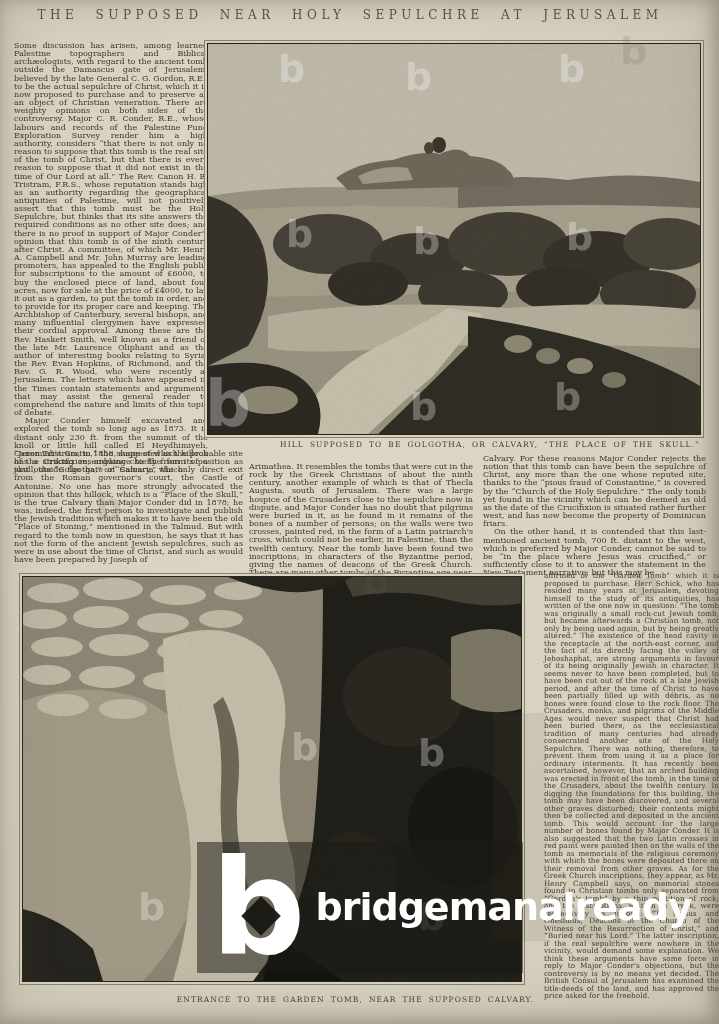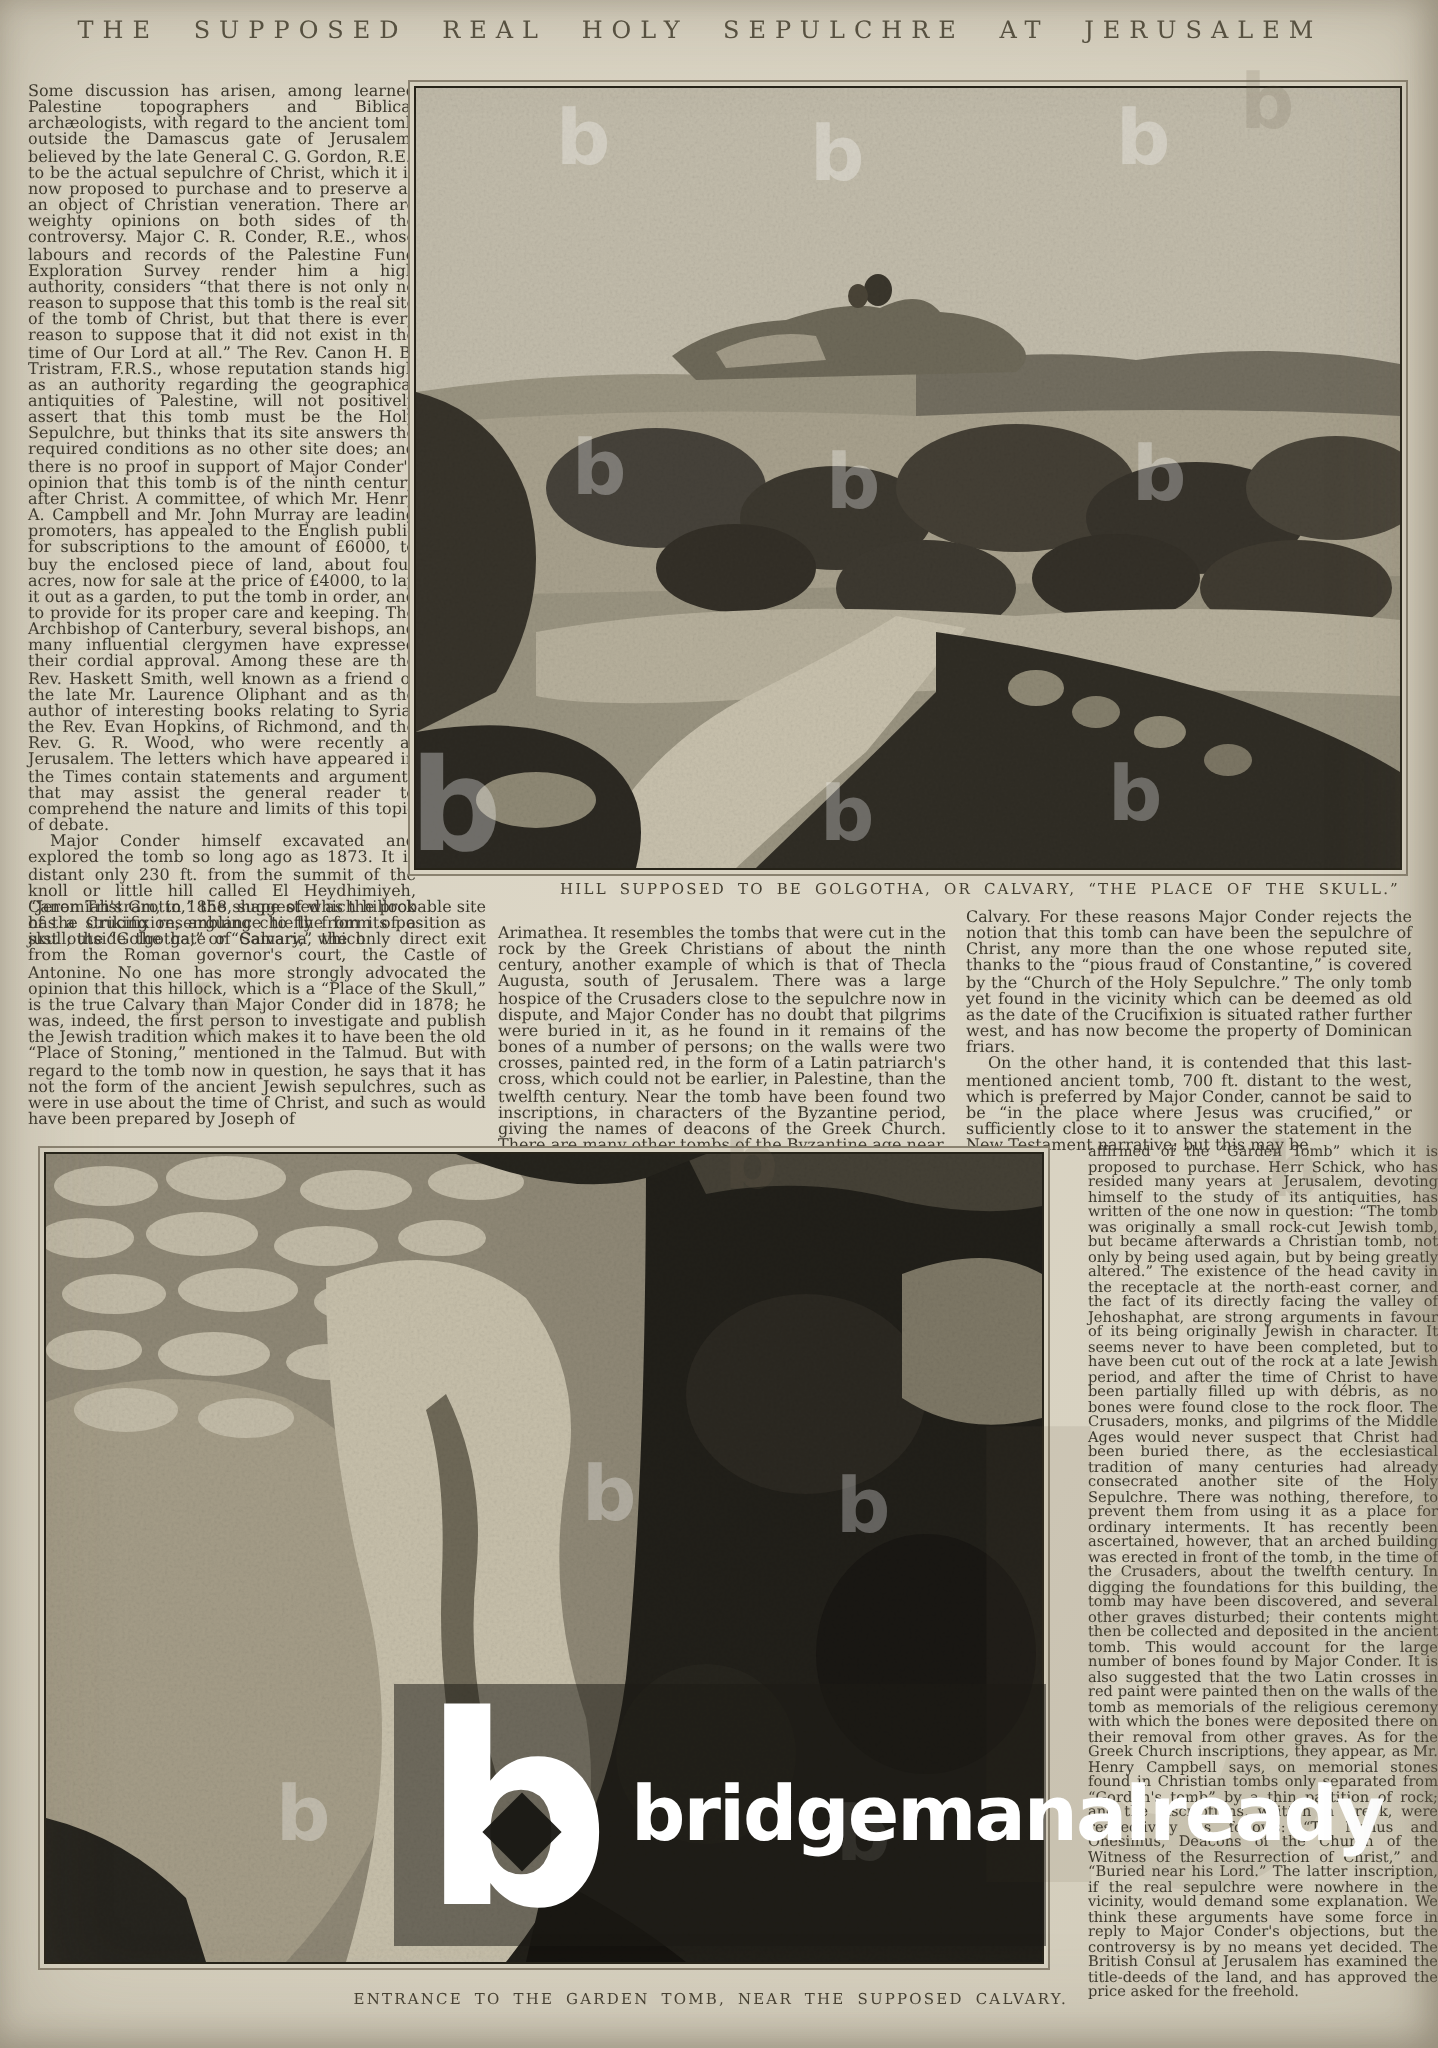--- a/index.html
+++ b/index.html
@@ -61,21 +61,21 @@
     margin-left:10px; display:flex; flex-direction:row;
     font-family:"DejaVu Sans", sans-serif; font-weight:bold; color:#ffffff;
     font-size:38px; line-height:0.95; letter-spacing:-1px;
   }
 </style>
 </head>
 <body>
 
 <div class="page">
 
-  <h1 class="title">THE SUPPOSED REAL HOLY SEPULCHRE AT JERUSALEM</h1>
+  <h1 class="title">THE SUPPOSED NEAR HOLY SEPULCHRE AT JERUSALEM</h1>
 
   <div class="txt colA">
     <p>Some discussion has arisen, among learned Palestine topographers and Biblical archæologists, with regard to the ancient tomb outside the Damascus gate of Jerusalem, believed by the late General C. G. Gordon, R.E., to be the actual sepulchre of Christ, which it is now proposed to purchase and to preserve as an object of Christian veneration. There are weighty opinions on both sides of the controversy. Major C. R. Conder, R.E., whose labours and records of the Palestine Fund Exploration Survey render him a high authority, considers “that there is not only no reason to suppose that this tomb is the real site of the tomb of Christ, but that there is every reason to suppose that it did not exist in the time of Our Lord at all.” The Rev. Canon H. B. Tristram, F.R.S., whose reputation stands high as an authority regarding the geographical antiquities of Palestine, will not positively assert that this tomb must be the Holy Sepulchre, but thinks that its site answers the required conditions as no other site does; and there is no proof in support of Major Conder's opinion that this tomb is of the ninth century after Christ. A committee, of which Mr. Henry A. Campbell and Mr. John Murray are leading promoters, has appealed to the English public for subscriptions to the amount of £6000, to buy the enclosed piece of land, about four acres, now for sale at the price of £4000, to lay it out as a garden, to put the tomb in order, and to provide for its proper care and keeping. The Archbishop of Canterbury, several bishops, and many influential clergymen have expressed their cordial approval. Among these are the Rev. Haskett Smith, well known as a friend of the late Mr. Laurence Oliphant and as the author of interesting books relating to Syria, the Rev. Evan Hopkins, of Richmond, and the Rev. G. R. Wood, who were recently at Jerusalem. The letters which have appeared in the Times contain statements and arguments that may assist the general reader to comprehend the nature and limits of this topic of debate.</p>
     <p class="indent">Major Conder himself excavated and explored the tomb so long ago as 1873. It is distant only 230 ft. from the summit of the knoll or little hill called El Heydhimiyeh, “Jeremiah's Grotto,” the shape of which hillock has a striking resemblance to the form of a skull; the “Golgotha,” or “Calvary,” which</p>
   </div>
 
   <figure class="photo photo1" style="margin:0">
     <svg width="492" height="390" viewBox="0 0 492 390" preserveAspectRatio="none">
       <defs>
         <filter id="grain1" x="0" y="0" width="100%" height="100%">

